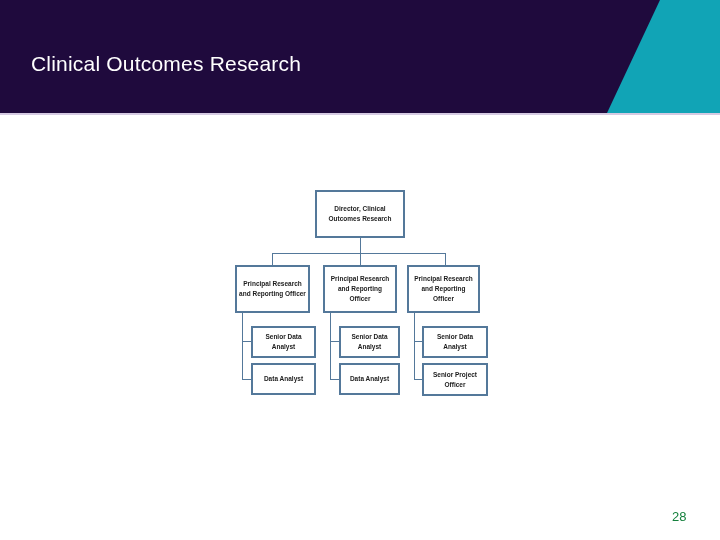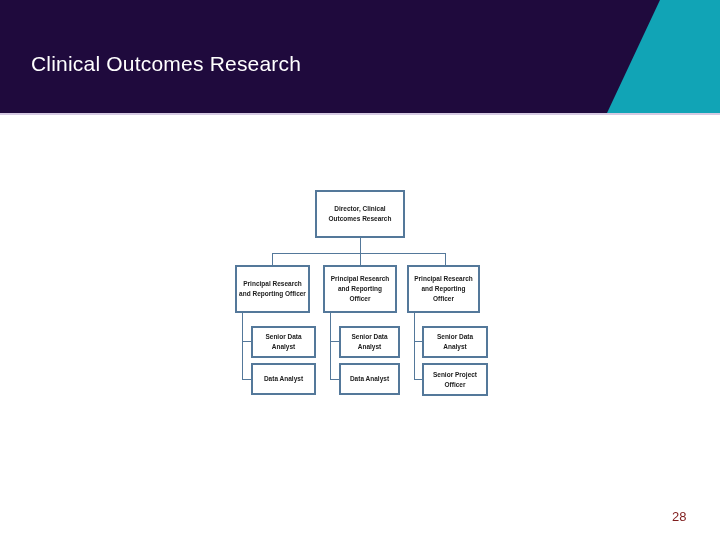--- a/index.html
+++ b/index.html
@@ -59,21 +59,21 @@
     padding: 1px 2px;
   }
   .conn {
     position: absolute;
     background: #54789a;
   }
   .page-number {
     position: absolute;
     left: 672px; top: 509px;
     font-size: 13px;
-    color: #7f1d1d;
+    color: #15803d;
   }
 </style>
 </head>
 <body>
 
 <div class="slide">
 
   <div class="header">
     <div class="accent"></div>
     <h1 class="title">Clinical Outcomes Research</h1>

